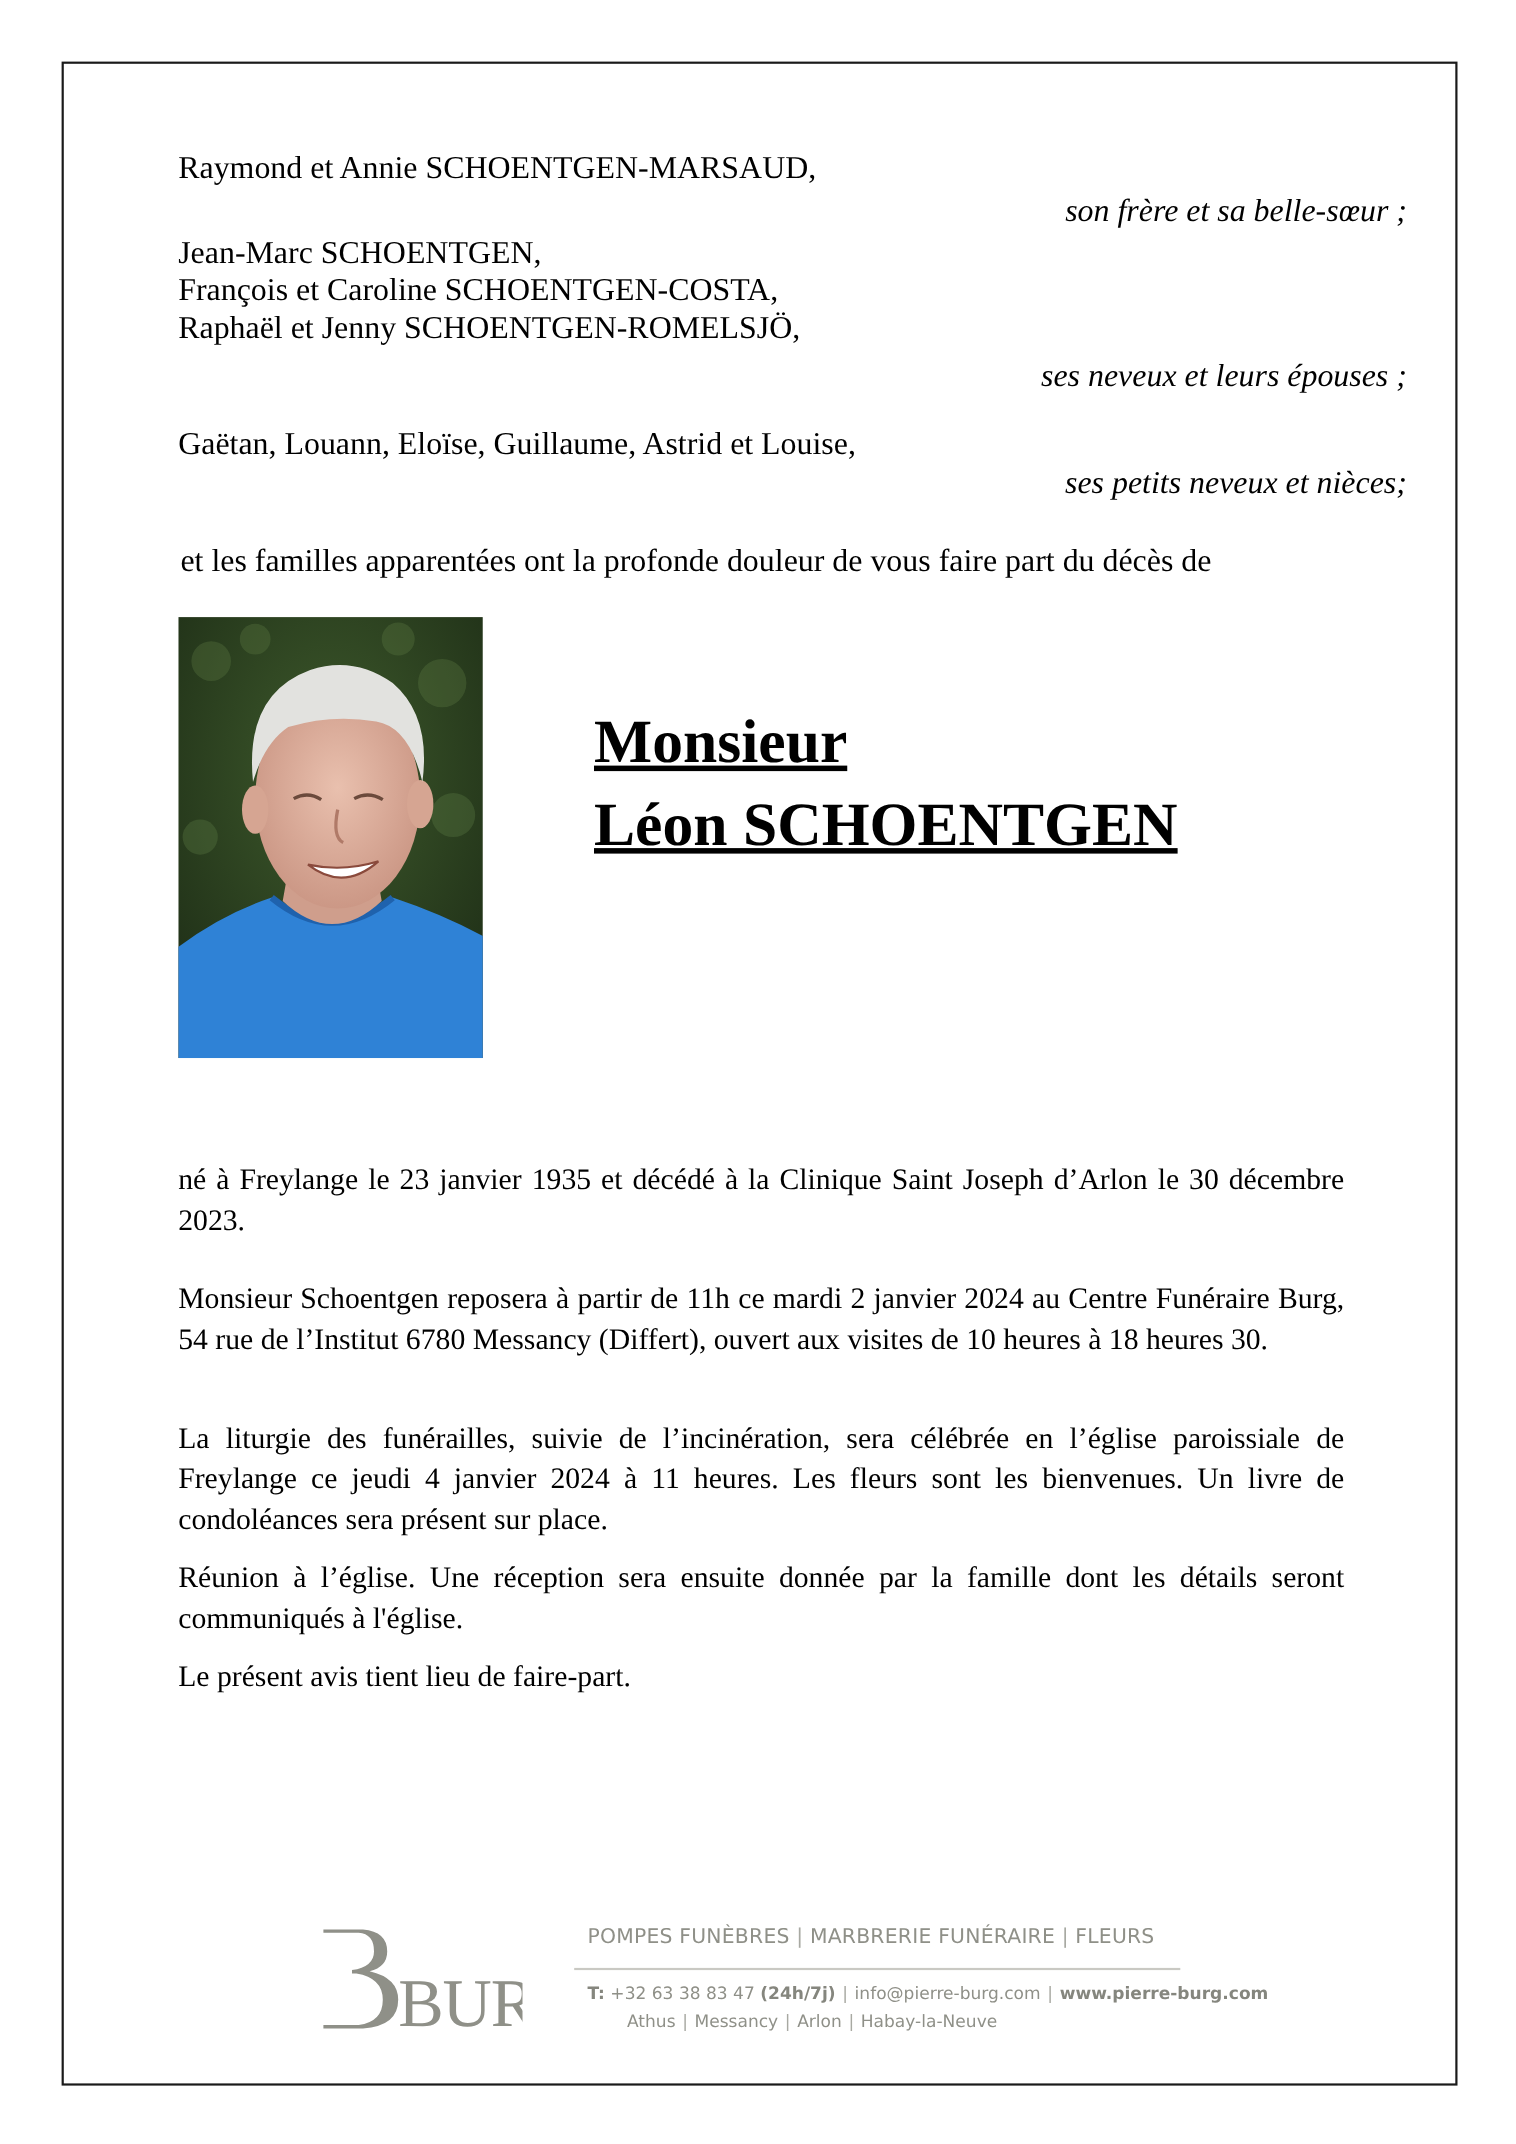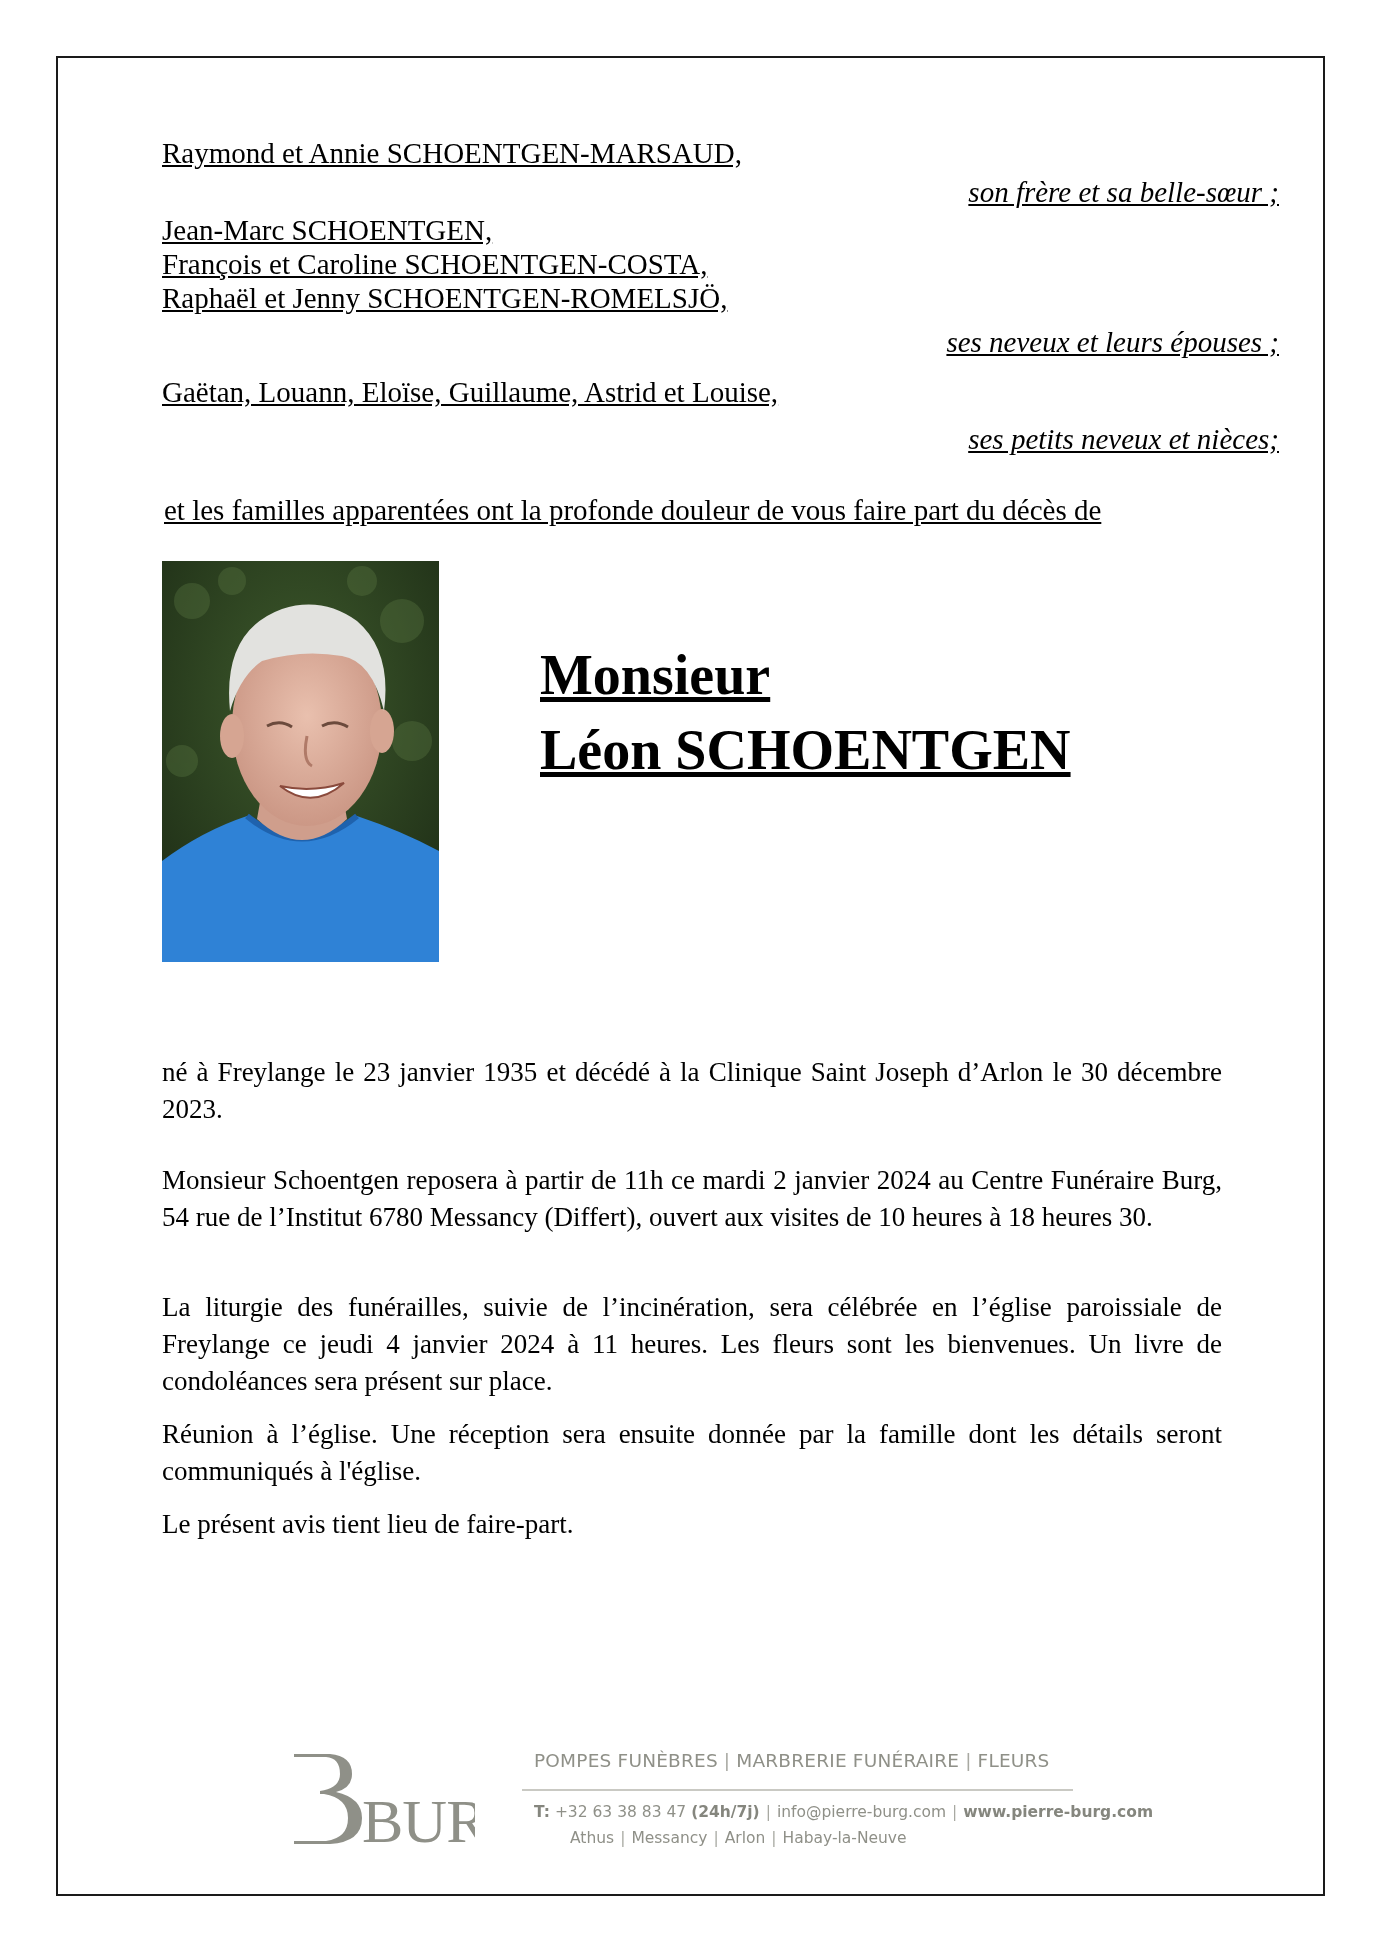--- a/index.html
+++ b/index.html
@@ -1,20 +1,20 @@
 <!DOCTYPE html>
 <html><head>
 <meta charset="utf-8">
 <style>
   html, body { margin: 0; padding: 0; background: #ffffff; }
   body { width: 1378px; height: 1949px; position: relative; overflow: hidden;
          font-family: "Liberation Serif", "DejaVu Serif", serif; color: #000; }
   .frame { position: absolute; left: 56px; top: 56px; width: 1265px; height: 1836px;
            border: 2px solid #1a1a1a; box-sizing: content-box; }
-  .line { position: absolute; font-size: 29px; line-height: 34px; white-space: nowrap; text-decoration: underline; }
+  .line { position: absolute; font-size: 29px; line-height: 34px; white-space: nowrap; }
   .left { left: 162px; }
   .right { right: 99px; text-align: right; font-style: italic; }
   .photo { position: absolute; left: 162px; top: 561px; width: 277px; height: 401px; overflow: hidden; }
   .title { position: absolute; left: 540px; width: 690px; text-align: left; font-weight: bold;
            font-size: 56px; line-height: 64px; white-space: nowrap; text-decoration: underline; }
   .para { position: absolute; left: 162px; width: 1060px; font-size: 27px; line-height: 37px;
           text-align: justify; text-align-last: left; }
   .footer-logo { position: absolute; left: 290px; top: 1748px; width: 185px; height: 100px; }
   .ftxt { position: absolute; left: 534px; font-family: "DejaVu Sans", "Liberation Sans", sans-serif;
           color: #8f9088; white-space: nowrap; }
@@ -29,21 +29,21 @@
 <body>
 
 <div class="frame"></div>
 
 <div class="line left" style="top:136px">Raymond et Annie SCHOENTGEN-MARSAUD,</div>
 <div class="line right" style="top:175px">son frère et sa belle-sœur ;</div>
 <div class="line left" style="top:213px">Jean-Marc SCHOENTGEN,</div>
 <div class="line left" style="top:247px">François et Caroline SCHOENTGEN-COSTA,</div>
 <div class="line left" style="top:281px">Raphaël et Jenny SCHOENTGEN-ROMELSJÖ,</div>
 <div class="line right" style="top:325px">ses neveux et leurs épouses ;</div>
-<div class="line left" style="top:375px">Gaëtan, Louann, Eloïse, Guillaume, Astrid et Louise,</div>
+<div class="line left" style="top:387px">Gaëtan, Louann, Eloïse, Guillaume, Astrid et Louise,</div>
 <div class="line right" style="top:422px">ses petits neveux et nièces;</div>
 <div class="line left" style="top:493px; left:164px">et les familles apparentées ont la profonde douleur de vous faire part du décès de</div>
 
 <div class="photo" title="Portrait of an elderly smiling man with white hair wearing a blue t-shirt">
   <svg width="277" height="401" viewBox="0 0 277 401" xmlns="http://www.w3.org/2000/svg">
     <defs>
       <radialGradient id="bg" cx="50%" cy="35%" r="70%">
         <stop offset="0%" stop-color="#3e5a2c"></stop>
         <stop offset="100%" stop-color="#1f2f17"></stop>
       </radialGradient>

